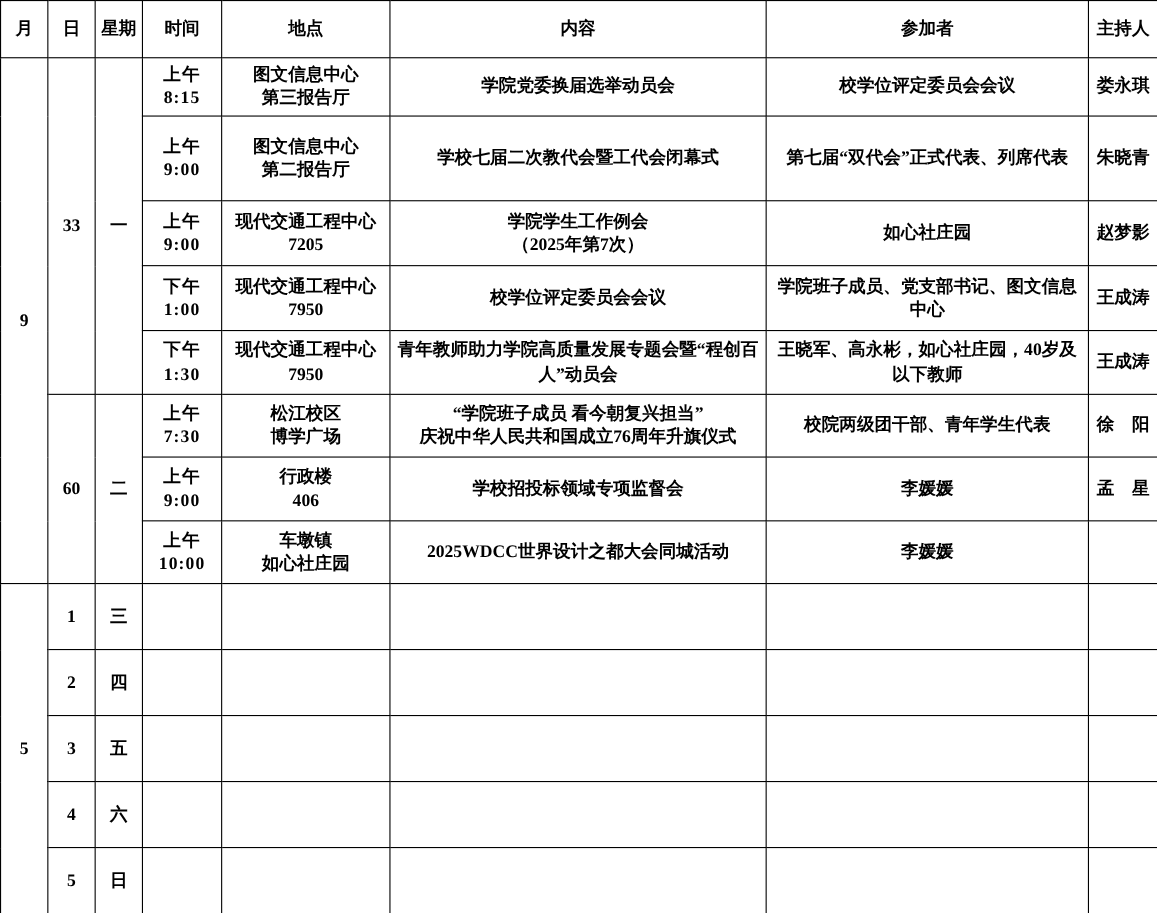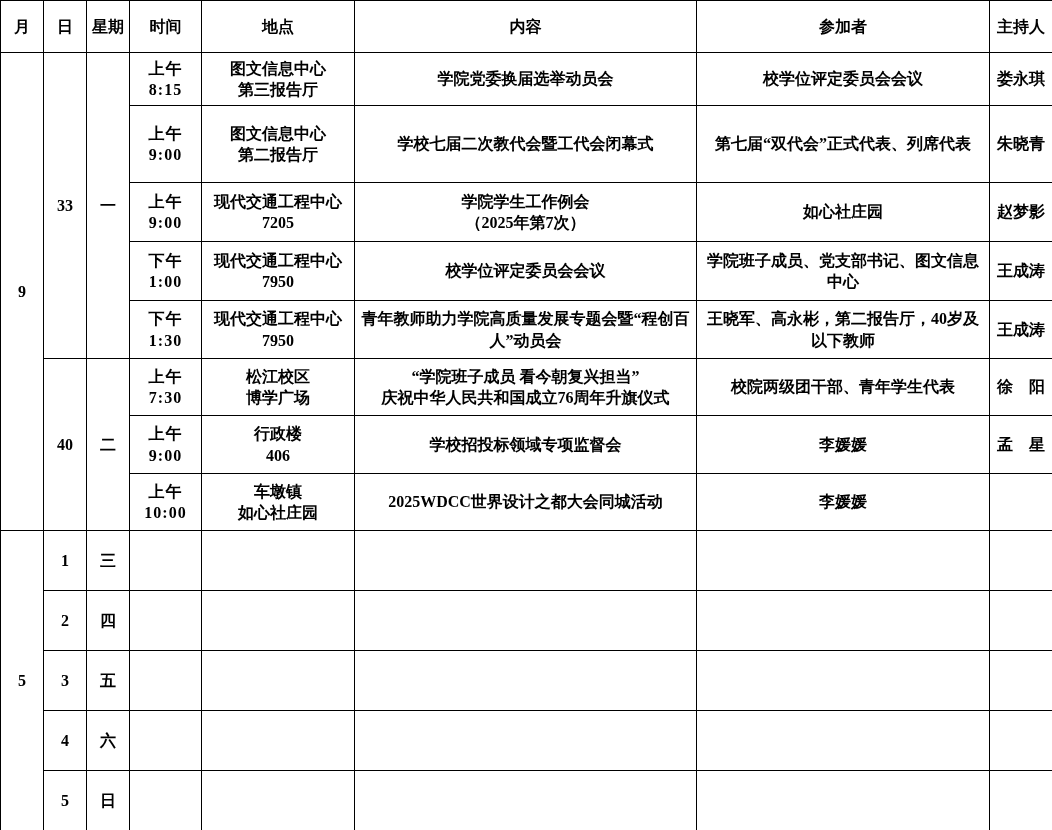--- a/index.html
+++ b/index.html
@@ -106,26 +106,26 @@
       <td>校学位评定委员会会议</td>
       <td>学院班子成员、党支部书记、图文信息中心</td>
       <td>王成涛</td>
     </tr>
     <tr style="height:58px">
       <td class="col-time">下午
 1:30</td>
       <td>现代交通工程中心
 7950</td>
       <td>青年教师助力学院高质量发展专题会暨“程创百人”动员会</td>
-      <td>王晓军、高永彬，第二报告厅，40岁及以下教师</td>
+      <td>王晓军、高永彬，如心社庄园，40岁及以下教师</td>
       <td>王成涛</td>
     </tr>
 
     <tr style="height:57px">
-      <td rowspan="3">40</td>
+      <td rowspan="3">60</td>
       <td rowspan="3">二</td>
       <td class="col-time">上午
 7:30</td>
       <td>松江校区
 博学广场</td>
       <td>“学院班子成员 看今朝复兴担当”
 庆祝中华人民共和国成立76周年升旗仪式</td>
       <td>校院两级团干部、青年学生代表</td>
       <td>徐　阳</td>
     </tr>

